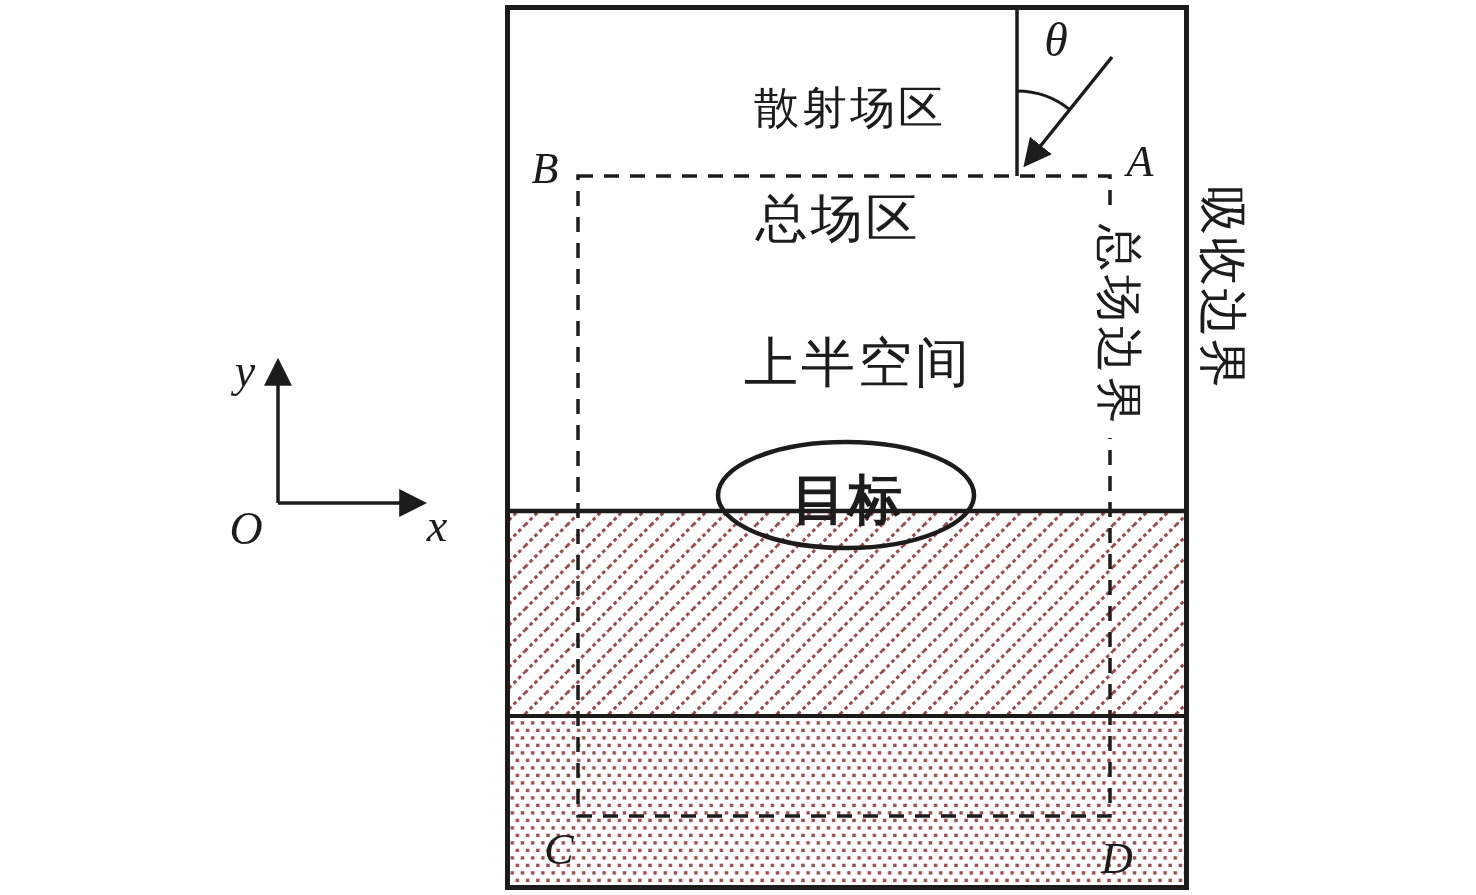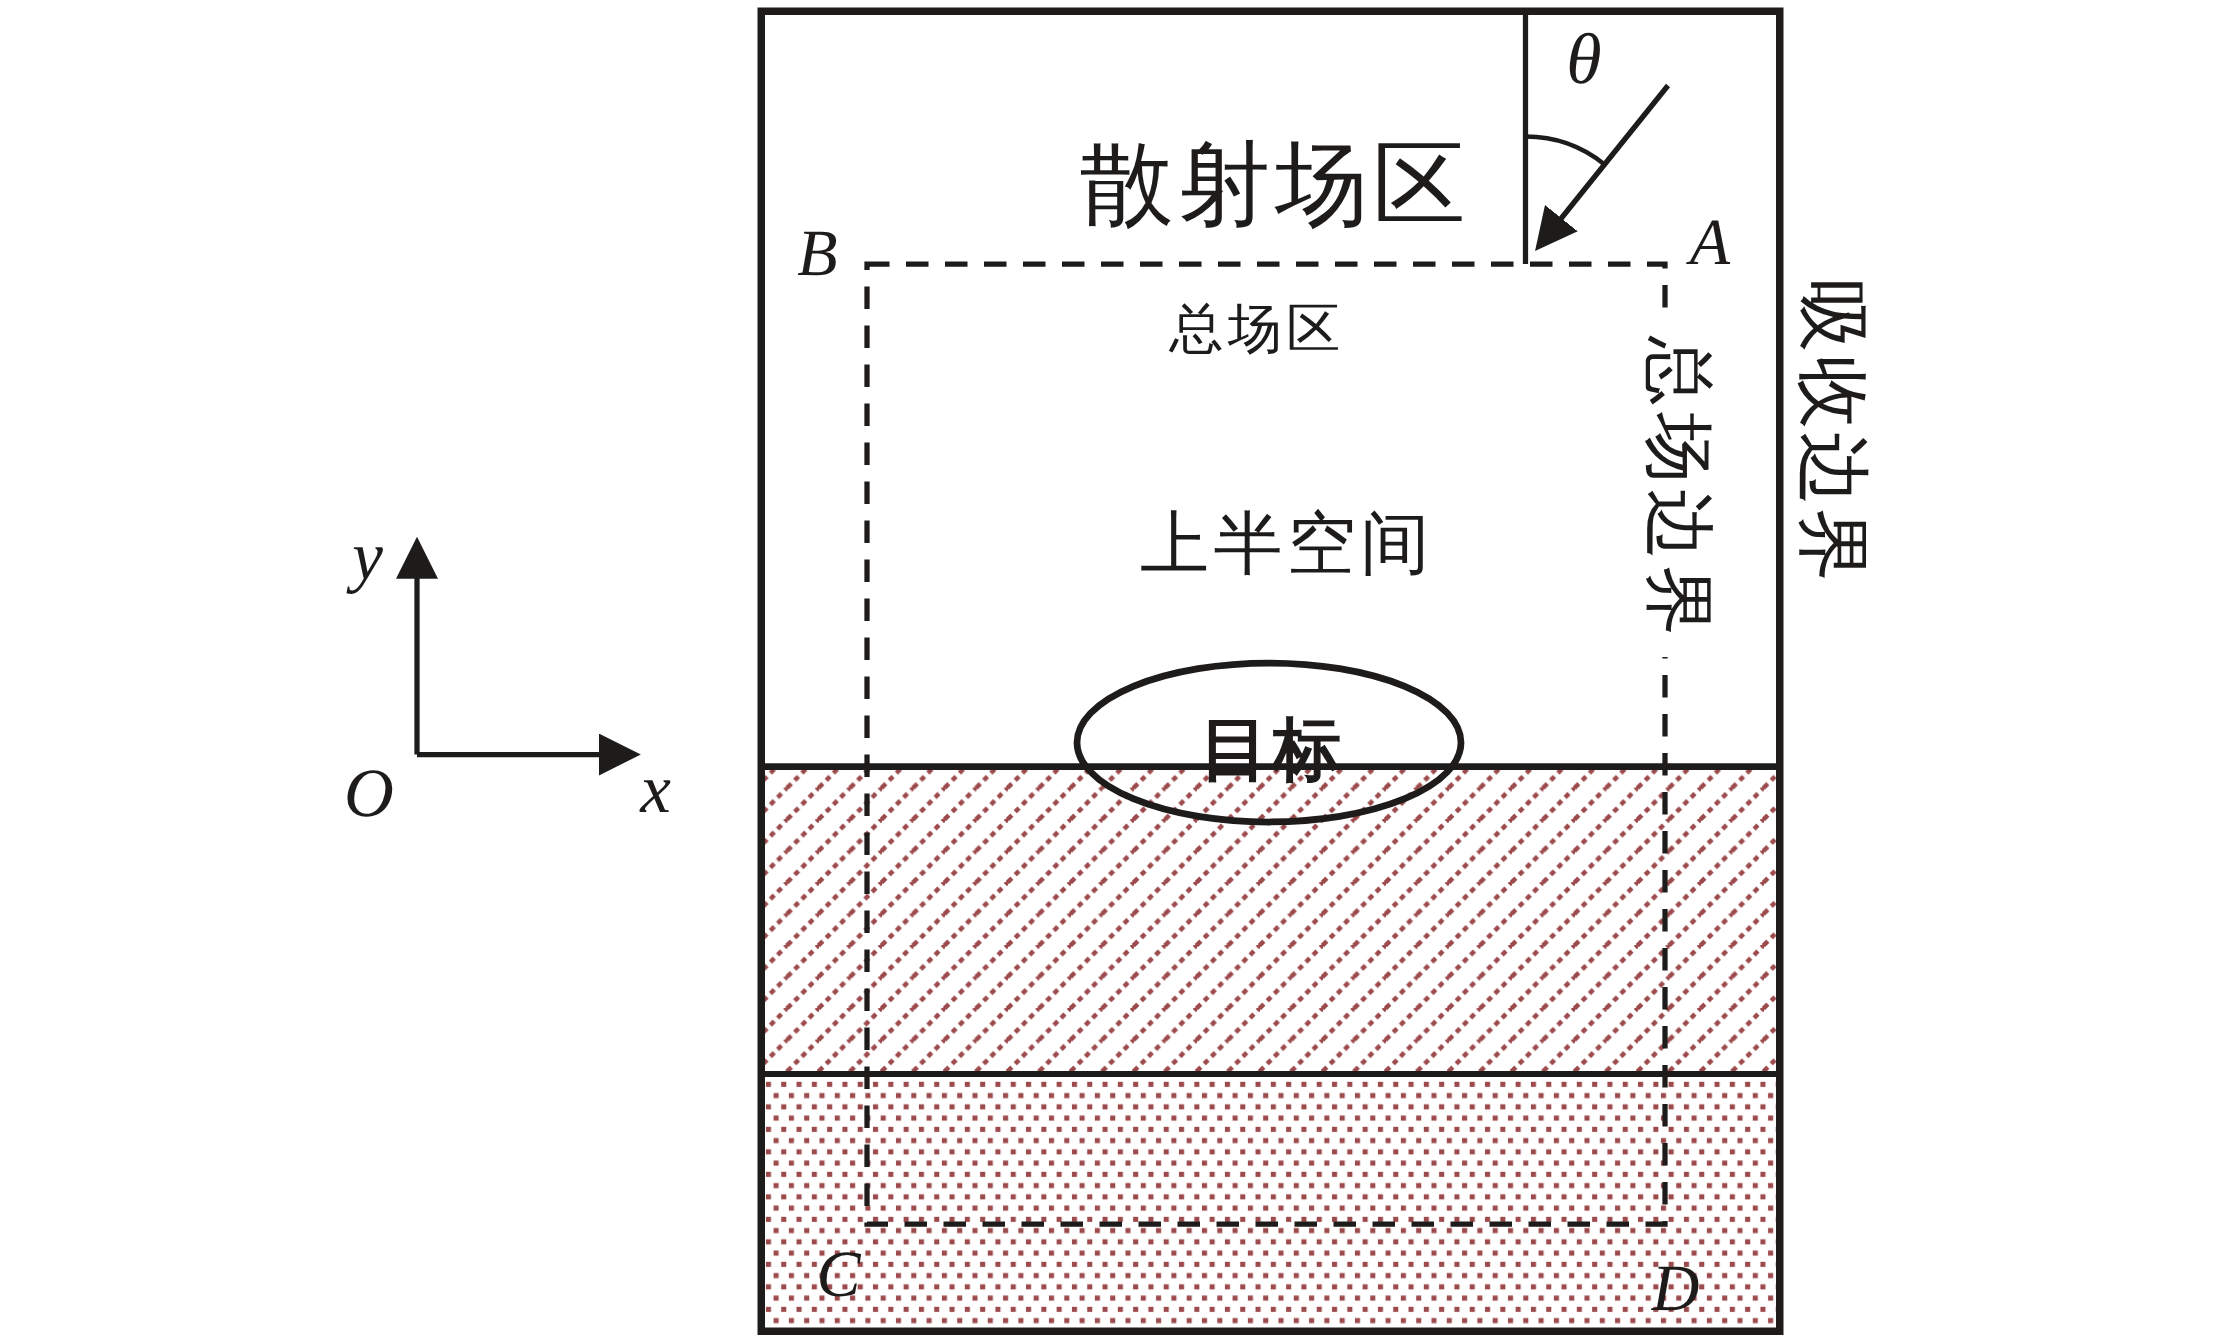--- a/index.html
+++ b/index.html
@@ -20,21 +20,21 @@
   .f-ink{fill:var(--ink);stroke:none;}
   .hatch-stroke{stroke:var(--medium-hatch);fill:none;}
   .dot-fill{fill:var(--medium-hatch);stroke:none;}
   .lbl{
     position:absolute;
     transform:translate(-50%,-50%);
     color:var(--ink);
     white-space:nowrap;
     line-height:1;
   }
-  .cjk{font-size:46px;letter-spacing:3px;}
+  .cjk{font-size:54px;letter-spacing:3px;}
   .latin{font-style:italic;font-size:44px;}
   .vtext{
     transform:translate(-50%,-50%) rotate(90deg);
     font-size:47px;
     letter-spacing:4px;
   }
   .masked{background:var(--background);padding:2px 10px;}
 </style>
 </head>
 <body>
@@ -68,23 +68,23 @@
     <path class="s-ink" stroke-width="3.5" d="M1017,10 V176"></path>
     <path class="s-ink" stroke-width="3.5" marker-end="url(#arrow)" d="M1112,57 L1026,164"></path>
     <path class="s-ink" stroke-width="3" d="M1017,91 A84,84 0 0 1 1069.7,109.6"></path>
 
     <path class="s-ink" stroke-width="3.5" marker-end="url(#arrow)" d="M278,503 V362"></path>
     <path class="s-ink" stroke-width="3.5" marker-end="url(#arrow)" d="M278,503 H423"></path>
 
     <ellipse class="s-ink" stroke-width="4.5" fill="#ffffff" cx="846" cy="495" rx="128" ry="53"></ellipse>
   </svg>
 
-  <div class="lbl cjk" style="left:850px;top:124px;font-size:62px;">散射场区</div>
+  <div class="lbl cjk" style="left:850px;top:108px;font-size:45px;">散射场区</div>
 
-  <div class="lbl cjk" style="left:838px;top:219px;font-size:36px;">总场区</div>
+  <div class="lbl cjk" style="left:838px;top:219px;font-size:52px;">总场区</div>
 
   <div class="lbl cjk" style="left:858px;top:363px;">上半空间</div>
 
   <div class="lbl cjk" style="left:848px;top:500px;letter-spacing:2px;font-weight:bold;">目标</div>
 
 
   <div class="lbl vtext" style="left:1222px;top:288px;font-size:49px;letter-spacing:2px;">吸收边界</div>
 
   <div class="lbl vtext masked" style="left:1118px;top:326px;">总场边界</div>
 

